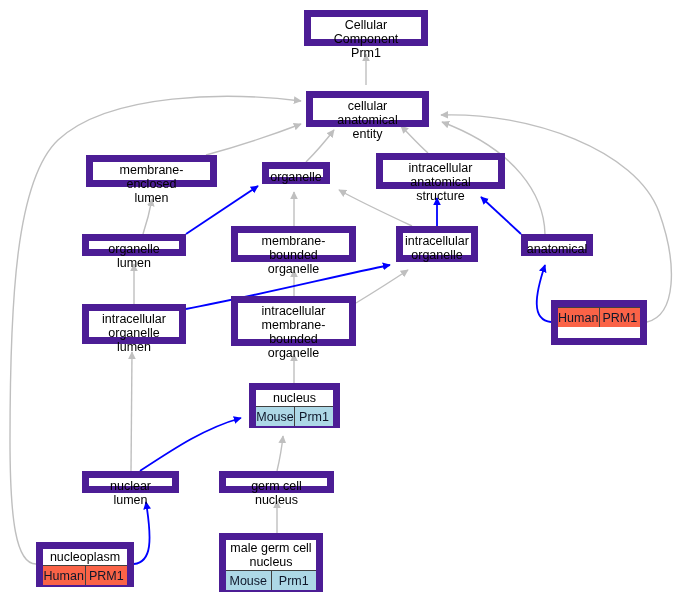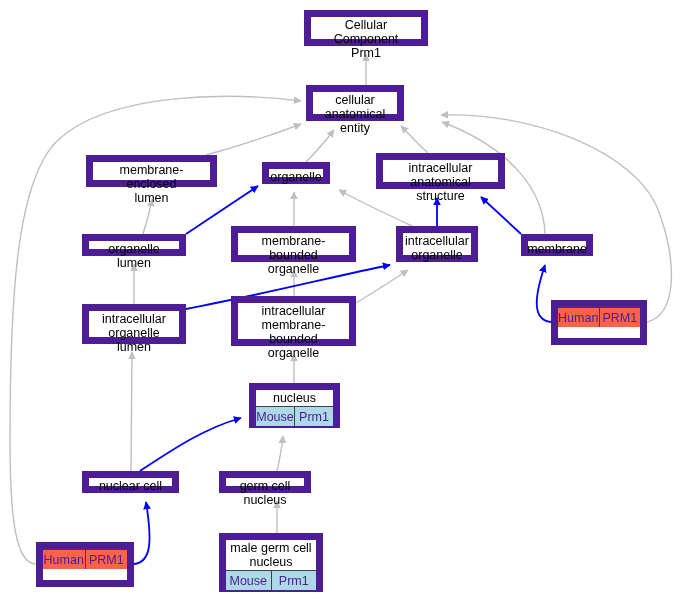--- a/index.html
+++ b/index.html
@@ -52,21 +52,21 @@
     border-top: 1px solid #404040;
     height: 19px;
     flex: 0 0 19px;
   }
   .annot {
     flex: 1 1 0;
     display: flex;
     align-items: center;
     justify-content: center;
     font-size: 12.5px;
-    color: #4c1d95;
+    color: #0f172a;
     border-right: 1px solid #404040;
     overflow: hidden;
   }
   .annot:last-child {
     border-right: none;
   }
   .annot.human {
     background: #fa6347;
   }
   .annot.mouse {
@@ -141,21 +141,21 @@
 
       <path d="M134,564 C152,562 152,540 146,502"></path>
     </g>
   </svg>
 
   <div id="node-layer">
       <div class="node" style="left: 304px; top: 10px; width: 124px; height: 36px;">
         <div class="node-title">Cellular Component
 Prm1</div>
       </div>
-      <div class="node" style="left: 306px; top: 85px; width: 98px; height: 36px;">
+      <div class="node" style="left: 306px; top: 91px; width: 123px; height: 36px;">
         <div class="node-title">cellular anatomical
 entity</div>
       </div>
       <div class="node" style="left: 86px; top: 155px; width: 131px; height: 32px;">
         <div class="node-title">membrane-enclosed
 lumen</div>
       </div>
       <div class="node" style="left: 262px; top: 162px; width: 68px; height: 22px;">
         <div class="node-title">organelle</div>
       </div>
@@ -168,21 +168,21 @@
       </div>
       <div class="node" style="left: 231px; top: 226px; width: 125px; height: 36px;">
         <div class="node-title">membrane-bounded
 organelle</div>
       </div>
       <div class="node" style="left: 396px; top: 226px; width: 82px; height: 36px;">
         <div class="node-title">intracellular
 organelle</div>
       </div>
       <div class="node" style="left: 521px; top: 234px; width: 72px; height: 22px;">
-        <div class="node-title">membrane</div>
+        <div class="node-title">anatomical</div>
       </div>
       <div class="node" style="left: 82px; top: 304px; width: 104px; height: 40px;">
         <div class="node-title">intracellular
 organelle lumen</div>
       </div>
       <div class="node" style="left: 231px; top: 296px; width: 125px; height: 50px;">
         <div class="node-title">intracellular
 membrane-bounded
 organelle</div>
       </div>
@@ -193,26 +193,27 @@
         </div>
       </div>
       <div class="node" style="left: 249px; top: 383px; width: 91px; height: 45px;">
         <div class="node-title">nucleus</div>
         <div class="node-annots">
           <div class="annot mouse">Mouse</div>
           <div class="annot mouse">Prm1</div>
         </div>
       </div>
       <div class="node" style="left: 82px; top: 471px; width: 97px; height: 22px;">
-        <div class="node-title">nuclear cell</div>
-      </div>
-      <div class="node" style="left: 219px; top: 471px; width: 92px; height: 22px;">
+        <div class="node-title">nuclear lumen</div>
+      </div>
+      <div class="node" style="left: 219px; top: 471px; width: 115px; height: 22px;">
         <div class="node-title">germ cell nucleus</div>
       </div>
       <div class="node" style="left: 36px; top: 542px; width: 98px; height: 45px;">
+        <div class="node-title">nucleoplasm</div>
         <div class="node-annots">
           <div class="annot human">Human</div>
           <div class="annot human">PRM1</div>
         </div>
       </div>
       <div class="node" style="left: 219px; top: 533px; width: 104px; height: 59px;">
         <div class="node-title">male germ cell
 nucleus</div>
         <div class="node-annots">
           <div class="annot mouse">Mouse</div>

